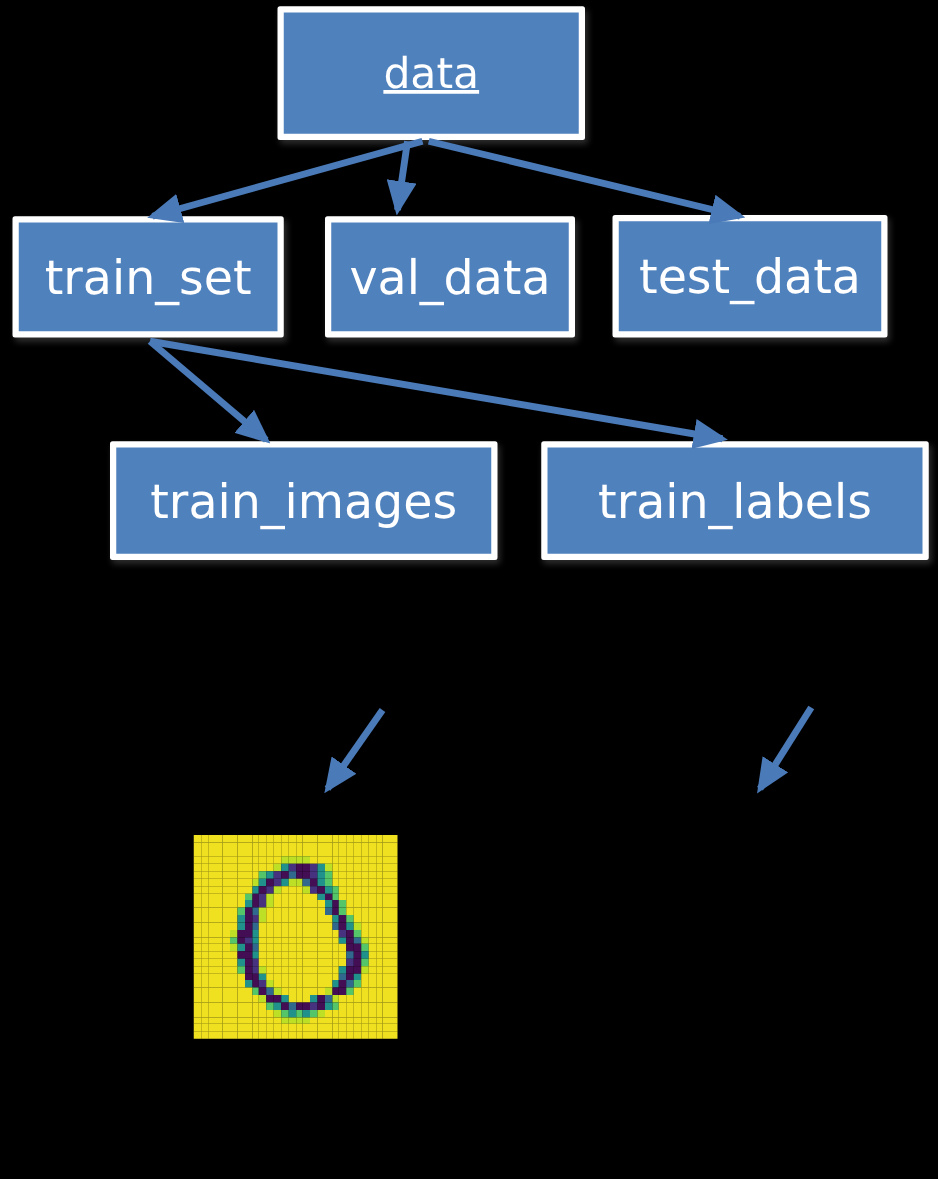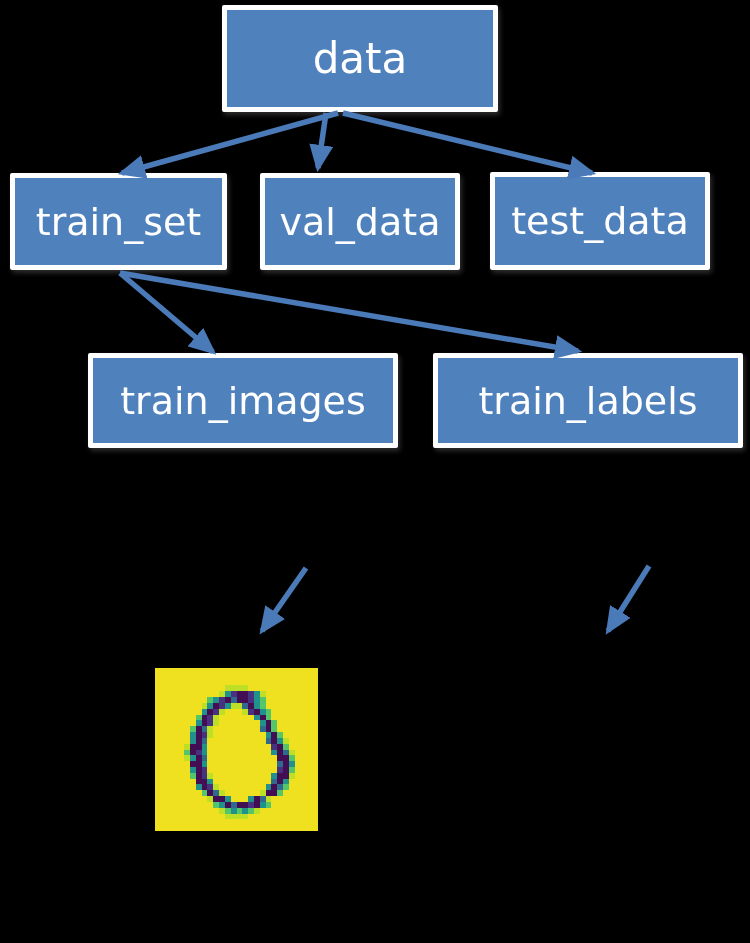--- a/index.html
+++ b/index.html
@@ -16,21 +16,21 @@
     border:5px solid var(--node-border,#ffffff);
     border-radius:2px;
     box-sizing:border-box;
     color:var(--node-text,#ffffff);
     display:flex;align-items:center;justify-content:center;
     box-shadow:2px 3px 5px rgba(130,130,130,0.35);
     z-index:2;
     white-space:nowrap;
   }
   .node span{display:block;line-height:1;}
-  #node-data        {left:222px;top:5px;  width:276px;height:107px;font-size:42px;}
+  #node-data        {left:222px;top:5px;  width:246px;height:107px;font-size:34px;text-decoration:underline;}
   #node-train-set   {left:10px; top:173px;width:217px;height:97px; font-size:38px;}
   #node-val-data    {left:260px;top:173px;width:200px;height:97px; font-size:38px;}
   #node-test-data   {left:490px;top:172px;width:220px;height:98px; font-size:38px;}
   #node-train-images{left:88px; top:353px;width:310px;height:95px; font-size:38px;}
   #node-train-labels{left:433px;top:353px;width:310px;height:95px; font-size:38px;}
 
   svg.connectors{
     position:absolute;left:0;top:0;width:750px;height:943px;
     z-index:5;pointer-events:none;
   }

